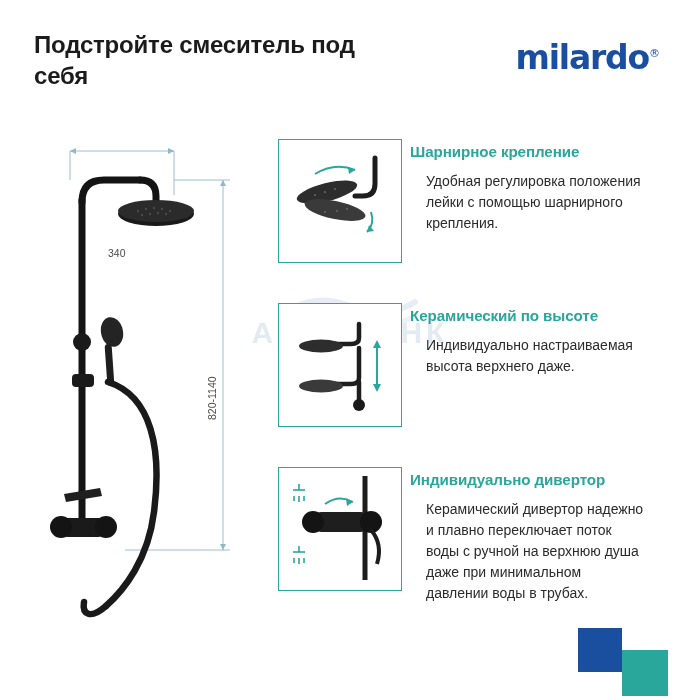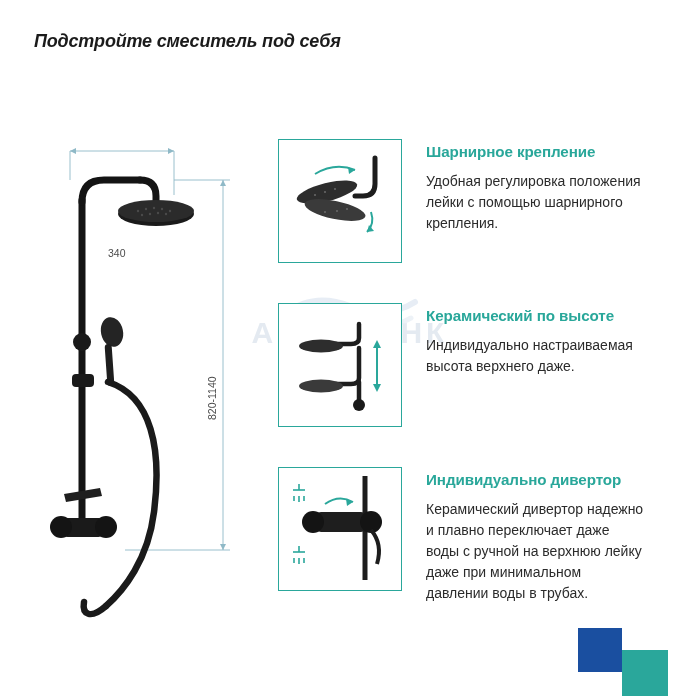--- a/index.html
+++ b/index.html
@@ -9,22 +9,22 @@
     font-family:"Liberation Sans", sans-serif;
     color:#1a1a1a;
     position:relative;
     overflow:hidden;
   }
   .page{position:absolute;inset:0;}
 
   
   .title{
     position:absolute;left:34px;top:30px;width:340px;
-    font-size:18px;font-weight:bold;line-height:1.28;
-    color:#1b1b1b;letter-spacing:-0.2px;font-style:italic;
+    font-size:24px;font-weight:bold;line-height:1.28;
+    color:#1b1b1b;letter-spacing:-0.2px;
   }
   .brand{
     position:absolute;right:40px;top:38px;
     font-size:33px;font-weight:bold;color:#1a4fa0;
     letter-spacing:-1.2px;font-family:"DejaVu Sans",sans-serif;
   }
   .brand .reg{
     font-size:11px;vertical-align:super;font-weight:normal;letter-spacing:0;
   }
 
@@ -55,21 +55,21 @@
     white-space:nowrap;
   }
 
   
   .feature{position:absolute;}
   .thumb{
     position:absolute;left:0;top:0;width:122px;height:122px;
     border:1.4px solid #2aa79b;background:#ffffff;
   }
   .f-head{
-    position:absolute;left:148px;top:4px;
+    position:absolute;left:132px;top:4px;
     font-size:15.2px;font-weight:bold;color:#29a79a;
     letter-spacing:-0.1px;white-space:nowrap;
   }
   .f-body{
     position:absolute;left:148px;top:32px;width:218px;
     font-size:14px;line-height:1.5;color:#2b2b2b;
   }
   #feature-1{left:278px;top:139px;}
   #feature-2{left:278px;top:303px;}
   #feature-3{left:278px;top:467px;}
@@ -78,20 +78,23 @@
   .sq{position:absolute;}
   .sq-blue{left:578px;top:628px;width:44px;height:44px;background:#1a4fa0;}
   .sq-teal{left:622px;top:650px;width:46px;height:46px;background:#2aa79b;}
 </style>
 </head>
 <body>
 
 <div class="page">
 
   <div class="title">Подстройте смеситель под себя</div>
+  <div class="brand">
+    <span>milardo</span><span class="reg">®</span>
+  </div>
 
   <div class="watermark">
     <svg class="wm-wave" width="150" height="56" viewBox="0 0 150 56">
       <path d="M10 28 Q38 6 75 20 Q112 34 140 16" stroke="#dfe8f2" stroke-width="6" fill="none" stroke-linecap="round"></path>
       <path d="M16 42 Q44 22 78 34 Q112 46 136 32" stroke="#e8eef5" stroke-width="5" fill="none" stroke-linecap="round"></path>
     </svg>
     <div class="wm-text">АКВАЛИНК</div>
   </div>
 
   <div class="drawing">
@@ -231,19 +234,19 @@
             <path d="M20 84 L20 78"></path>
           <path d="M15 90 L15 95"></path>
             <path d="M20 90 L20 96"></path>
             <path d="M25 90 L25 95"></path>
         </g>
 
         <path d="M92 62 Q104 76 98 96" stroke="#1d1d1d" stroke-width="4" fill="none"></path>
       </svg>
     </div>
     <div class="f-head">Индивидуально дивертор</div>
-    <div class="f-body">Керамический дивертор надежно и плавно переключает даже воды с ручной на верхнюю лейку даже при минимальном давлении воды в трубах.</div>
+    <div class="f-body">Керамический дивертор надежно и плавно переключает поток воды с ручной на верхнюю душа даже при минимальном давлении воды в трубах.</div>
   </div>
 
   <div class="sq sq-blue"></div>
   <div class="sq sq-teal"></div>
 
 </div>
 
 </body></html>

